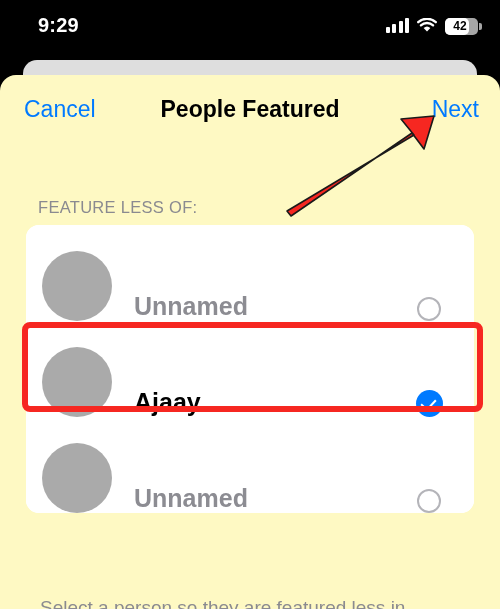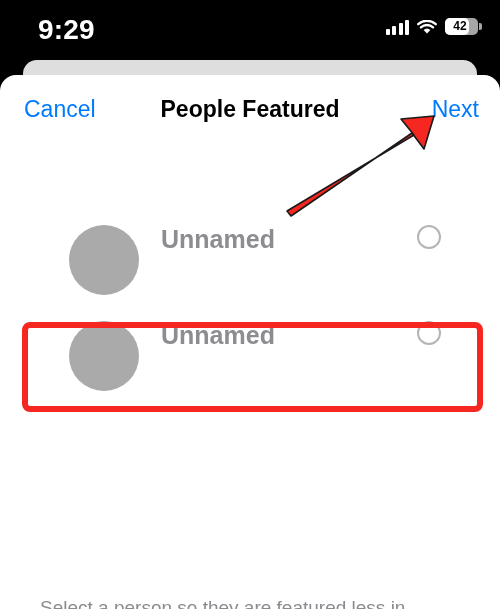--- a/index.html
+++ b/index.html
@@ -25,31 +25,31 @@
     position: absolute;
     top: 0; left: 0;
     width: 500px;
     height: 60px;
     color: #ffffff;
   }
   .status-time {
     position: absolute;
     left: 38px;
     top: 14px;
-    font-size: 28px;
+    font-size: 20px;
     font-weight: bold;
     letter-spacing: 0.2px;
     color: #ffffff;
   }
   .status-right {
     position: absolute;
     right: 22px;
     top: 18px;
     display: flex;
-    align-items: flex-end;
+    align-items: flex-start;
     gap: 8px;
   }
   .signal-bars { display: flex; align-items: flex-end; gap: 2.5px; height: 15px; }
   .signal-bars i { display: block; width: 4px; background: #ffffff; border-radius: 1px; }
   .signal-bars i:nth-child(1) { height: 6px; }
   .signal-bars i:nth-child(2) { height: 9px; }
   .signal-bars i:nth-child(3) { height: 12px; }
   .signal-bars i:nth-child(4) { height: 15px; }
 
   .wifi-icon { width: 20px; height: 15px; position: relative; }
@@ -104,21 +104,21 @@
     border-radius: 14px 14px 0 0;
   }
 
   
   .sheet {
     position: absolute;
     left: 0;
     top: 75px;
     width: 500px;
     height: 534px;
-    background: #ffffff;
+    background: #fef9c3;
     border-radius: 16px 16px 0 0;
     overflow: hidden;
   }
 
   
   .navbar {
     position: relative;
     height: 63px;
   }
   .nav-cancel {
@@ -178,25 +178,24 @@
     top: 150px;
     width: 448px;
     background: #ffffff;
     border-radius: 13px;
     overflow: hidden;
   }
   .row {
     position: relative;
     height: 96px;
     display: flex;
-    align-items: flex-start;
+    align-items: flex-end;
     padding: 0 0 0 16px;
     background: #ffffff;
     cursor: pointer;
-    margin-left: 27px;
   }
   .avatar {
     width: 70px;
     height: 70px;
     border-radius: 50%;
     background: #aaaaaa;
     flex: none;
   }
   .row-label {
     margin-left: 22px;
@@ -297,29 +296,35 @@
   <div class="sheet-back"></div>
 
   <div class="sheet">
 
     <div class="navbar">
       <button class="nav-cancel">Cancel</button>
       <div class="nav-title">People Featured</div>
       <button class="nav-next">Next</button>
     </div>
 
+    <div class="section-header">FEATURE LESS OF:</div>
 
     <div class="list-card">
 
       <div class="row">
         <div class="avatar"></div>
         <div class="row-label">Unnamed</div>
         <div class="radio"></div>
       </div>
 
+      <div class="row selected">
+        <div class="avatar"></div>
+        <div class="row-label">Ajaay</div>
+        <div class="radio checked"></div>
+      </div>
 
       <div class="row">
         <div class="avatar"></div>
         <div class="row-label">Unnamed</div>
         <div class="radio"></div>
       </div>
 
     </div>
 
     <div class="footer-note">Select a person so they are featured less in Memories, Featured Photos and Library Key Photos.</div>

